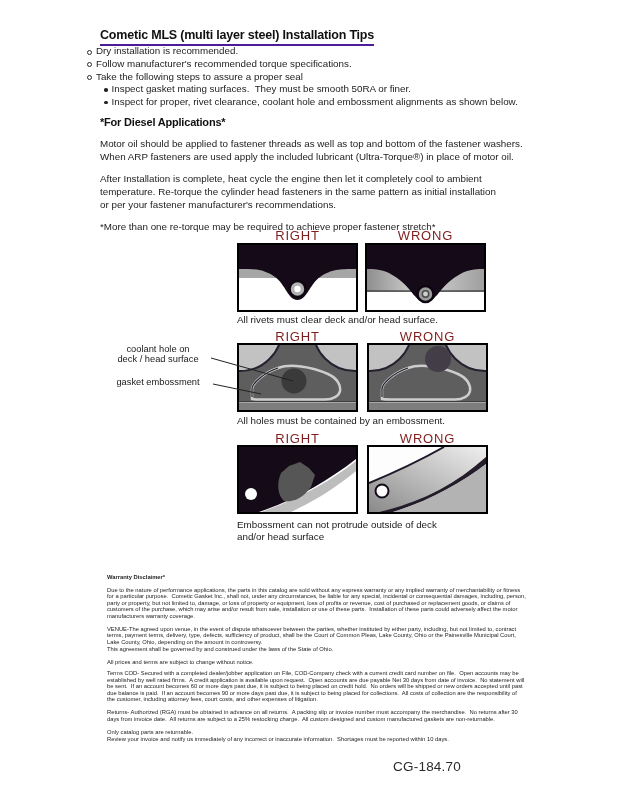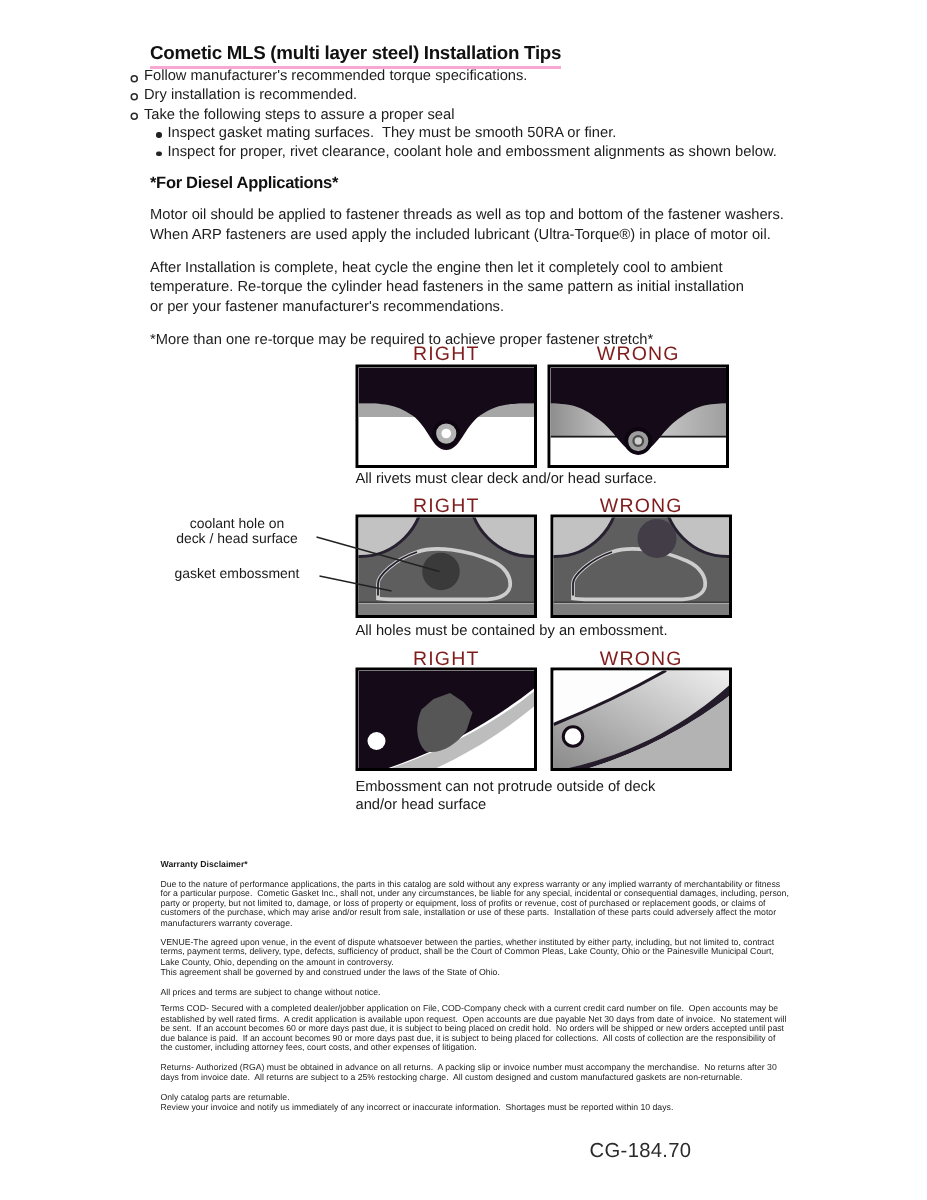--- a/index.html
+++ b/index.html
@@ -2,21 +2,21 @@
 <html><head>
 <meta charset="utf-8">
 <style>
   html,body{margin:0;padding:0;background:#ffffff;}
   .page{position:relative;width:618px;height:800px;background:#ffffff;overflow:hidden;
         font-family:"Liberation Sans",sans-serif;color:#1c1c1c;}
   .abs{position:absolute;}
 
   
   .title{left:100px;top:20px;font-size:12.5px;font-weight:bold;letter-spacing:-0.2px;
-         border-bottom:2px solid #f9a8d4;padding-bottom:2px;color:#111;}
+         border-bottom:2px solid #4c1d95;padding-bottom:2px;color:#111;}
 
   
   .tips{left:87px;top:45px;width:470px;font-size:9.8px;line-height:12.8px;}
   .bullet{display:flex;align-items:flex-start;white-space:pre-wrap;}
   .ring{flex:none;width:3px;height:3px;border:1px solid #2a2a2a;border-radius:50%;margin:4.6px 4px 0 0;}
   .sub{margin-left:17px;}
   .dot{flex:none;width:3.6px;height:3.6px;background:#222;border-radius:50%;margin:4.6px 4px 0 0;}
 
   
   .diesel{left:100px;top:116px;width:452px;font-size:9.8px;line-height:13px;}
@@ -40,22 +40,22 @@
            letter-spacing:0.2px;color:#2a2a2a;}
 </style>
 </head>
 <body>
 
 <div class="page">
 
   <h1 class="abs title" style="display:inline-block;">Cometic MLS (multi layer steel) Installation Tips</h1>
 
   <div class="abs tips">
+    <div class="bullet"><span class="ring"></span><span>Dry installation is recommended.</span></div>
     <div class="bullet"><span class="ring"></span><span>Follow manufacturer's recommended torque specifications.</span></div>
-    <div class="bullet"><span class="ring"></span><span>Dry installation is recommended.</span></div>
     <div class="bullet"><span class="ring"></span><span>Take the following steps to assure a proper seal</span></div>
     <div class="bullet sub"><span class="dot"></span><span>Inspect gasket mating surfaces.  They must be smooth 50RA or finer.</span></div>
     <div class="bullet sub"><span class="dot"></span><span>Inspect for proper, rivet clearance, coolant hole and embossment alignments as shown below.</span></div>
   </div>
 
   <div class="abs diesel">
     <h2>*For Diesel Applications*</h2>
     <p>Motor oil should be applied to fastener threads as well as top and bottom of the fastener washers.
 When ARP fasteners are used apply the included lubricant (Ultra-Torque®) in place of motor oil.</p>
     <p>After Installation is complete, heat cycle the engine then let it completely cool to ambient

